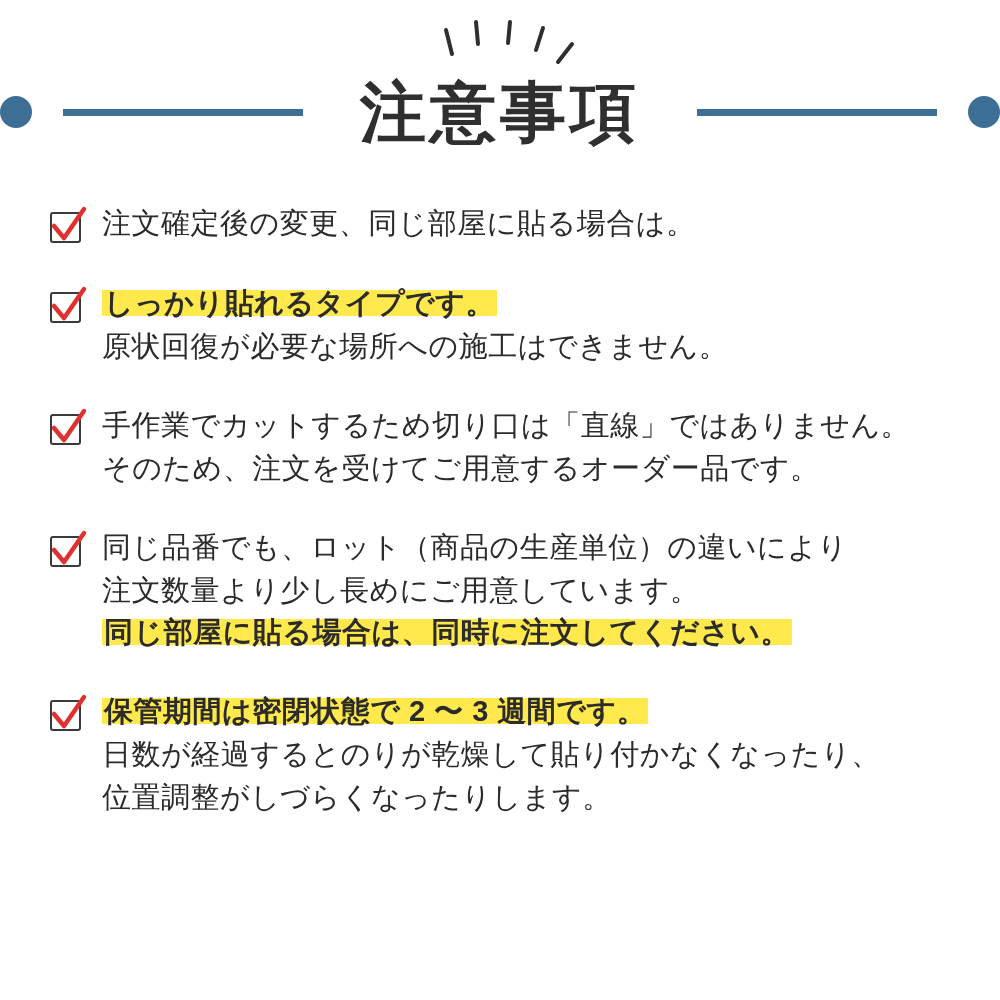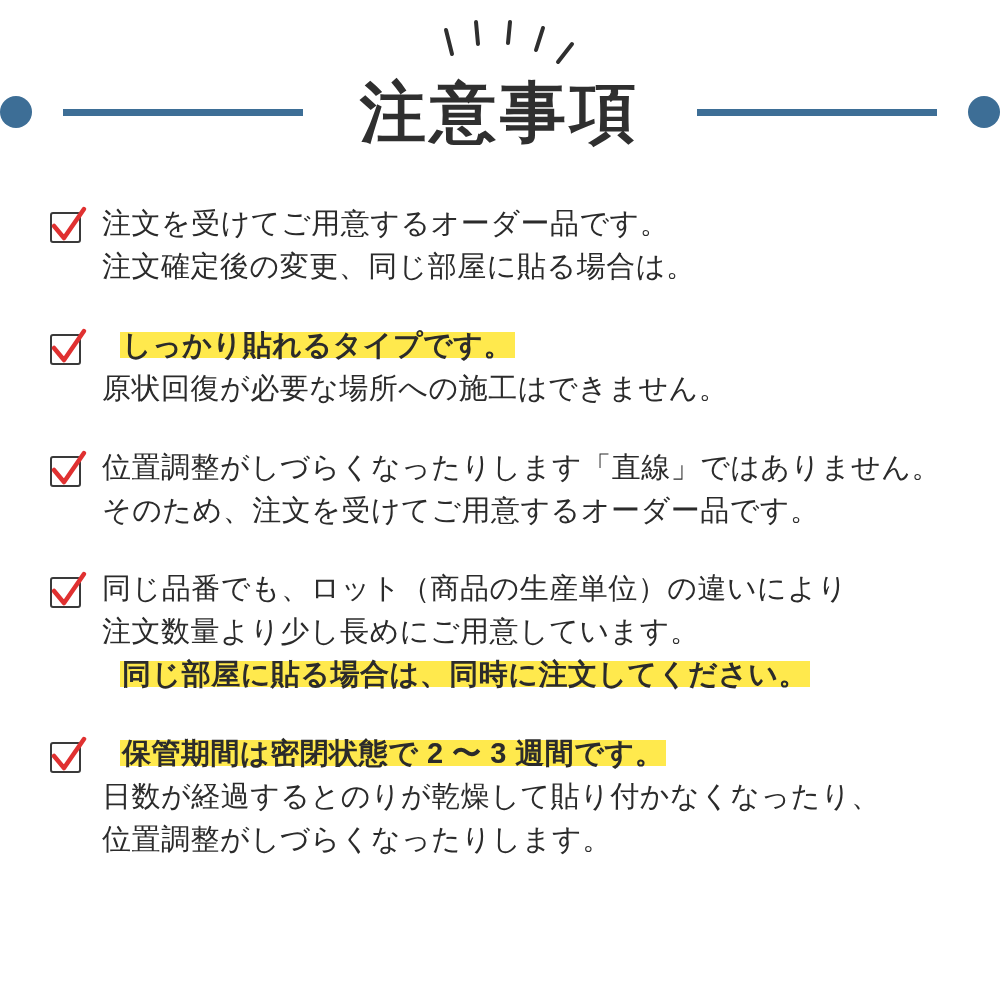--- a/index.html
+++ b/index.html
@@ -120,21 +120,20 @@
   .line-text {
     font-size: 29px;
     line-height: 1.48;
     color: #2b2b2b;
     letter-spacing: 0.5px;
     white-space: nowrap;
   }
 
   .line-text.bold {
     font-weight: bold;
-    margin-left: 18px;
   }
 
   .line-text .hl {
     background: linear-gradient(transparent 8%, #ffe94d 8%, #ffe94d 92%, transparent 92%);
     padding: 0 2px;
   }
 </style>
 </head>
 <body>
 
@@ -167,21 +166,20 @@
   <div class="list">
 
     <div class="item">
       <div class="checkbox">
         <div class="box"></div>
         <svg viewBox="0 0 42 42" aria-hidden="true">
           <path d="M6 18 L16 30 L36 1" fill="none" stroke="#e03131" stroke-width="4.5" stroke-linecap="round" stroke-linejoin="round"></path>
         </svg>
       </div>
       <div class="lines">
-        <div class="line-text">注文を受けてご用意するオーダー品です。</div>
         <div class="line-text">注文確定後の変更、同じ部屋に貼る場合は。</div>
       </div>
     </div>
 
     <div class="item">
       <div class="checkbox">
         <div class="box"></div>
         <svg viewBox="0 0 42 42" aria-hidden="true">
           <path d="M6 18 L16 30 L36 1" fill="none" stroke="#e03131" stroke-width="4.5" stroke-linecap="round" stroke-linejoin="round"></path>
         </svg>
@@ -193,21 +191,21 @@
     </div>
 
     <div class="item">
       <div class="checkbox">
         <div class="box"></div>
         <svg viewBox="0 0 42 42" aria-hidden="true">
           <path d="M6 18 L16 30 L36 1" fill="none" stroke="#e03131" stroke-width="4.5" stroke-linecap="round" stroke-linejoin="round"></path>
         </svg>
       </div>
       <div class="lines">
-        <div class="line-text">位置調整がしづらくなったりします「直線」ではありません。</div>
+        <div class="line-text">手作業でカットするため切り口は「直線」ではありません。</div>
         <div class="line-text">そのため、注文を受けてご用意するオーダー品です。</div>
       </div>
     </div>
 
     <div class="item">
       <div class="checkbox">
         <div class="box"></div>
         <svg viewBox="0 0 42 42" aria-hidden="true">
           <path d="M6 18 L16 30 L36 1" fill="none" stroke="#e03131" stroke-width="4.5" stroke-linecap="round" stroke-linejoin="round"></path>
         </svg>

